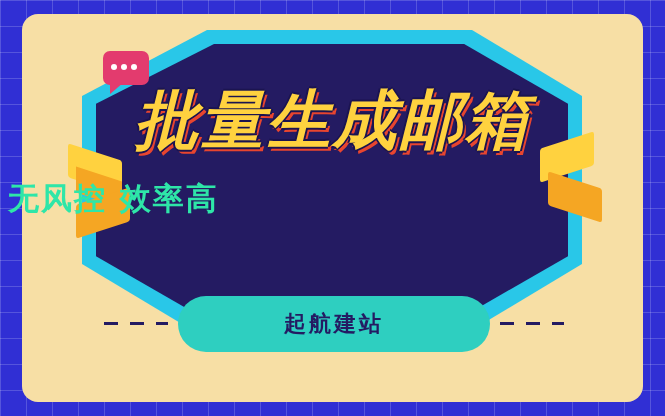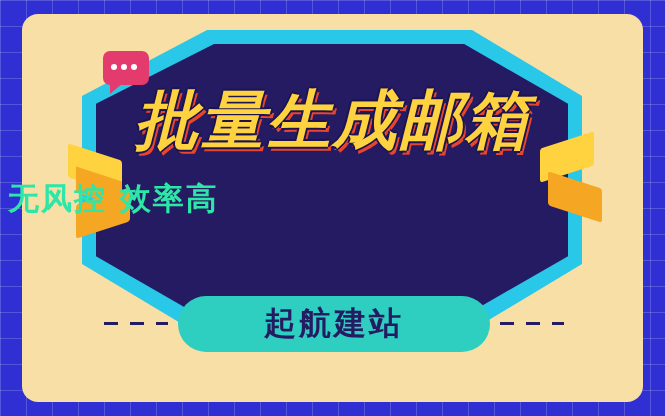--- a/index.html
+++ b/index.html
@@ -174,21 +174,21 @@
     top: 296px;
     width: 312px;
     height: 56px;
     background: #2ecfc0;
     border-radius: 28px;
     display: flex;
     align-items: center;
     justify-content: center;
   }
   .pill-label {
-    font-size: 32px;
+    font-size: 22px;
     font-weight: bold;
     letter-spacing: 3px;
     color: #241b62;
     font-family: Liberation Sans, sans-serif;
   }
   
   .dash {
     position: absolute;
     top: 322px;
     height: 3px;

